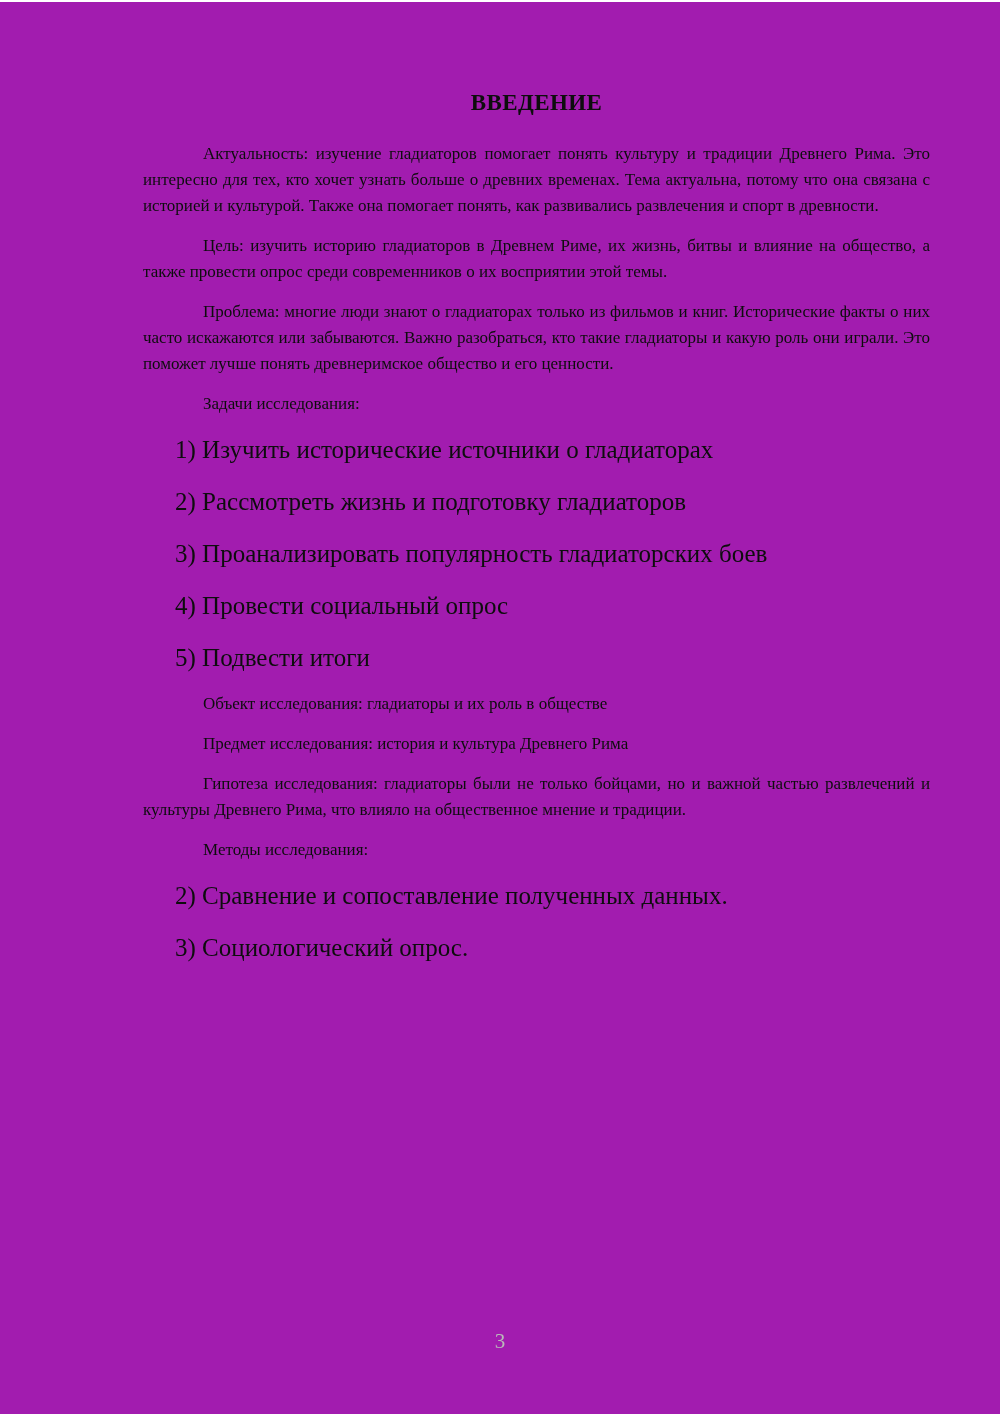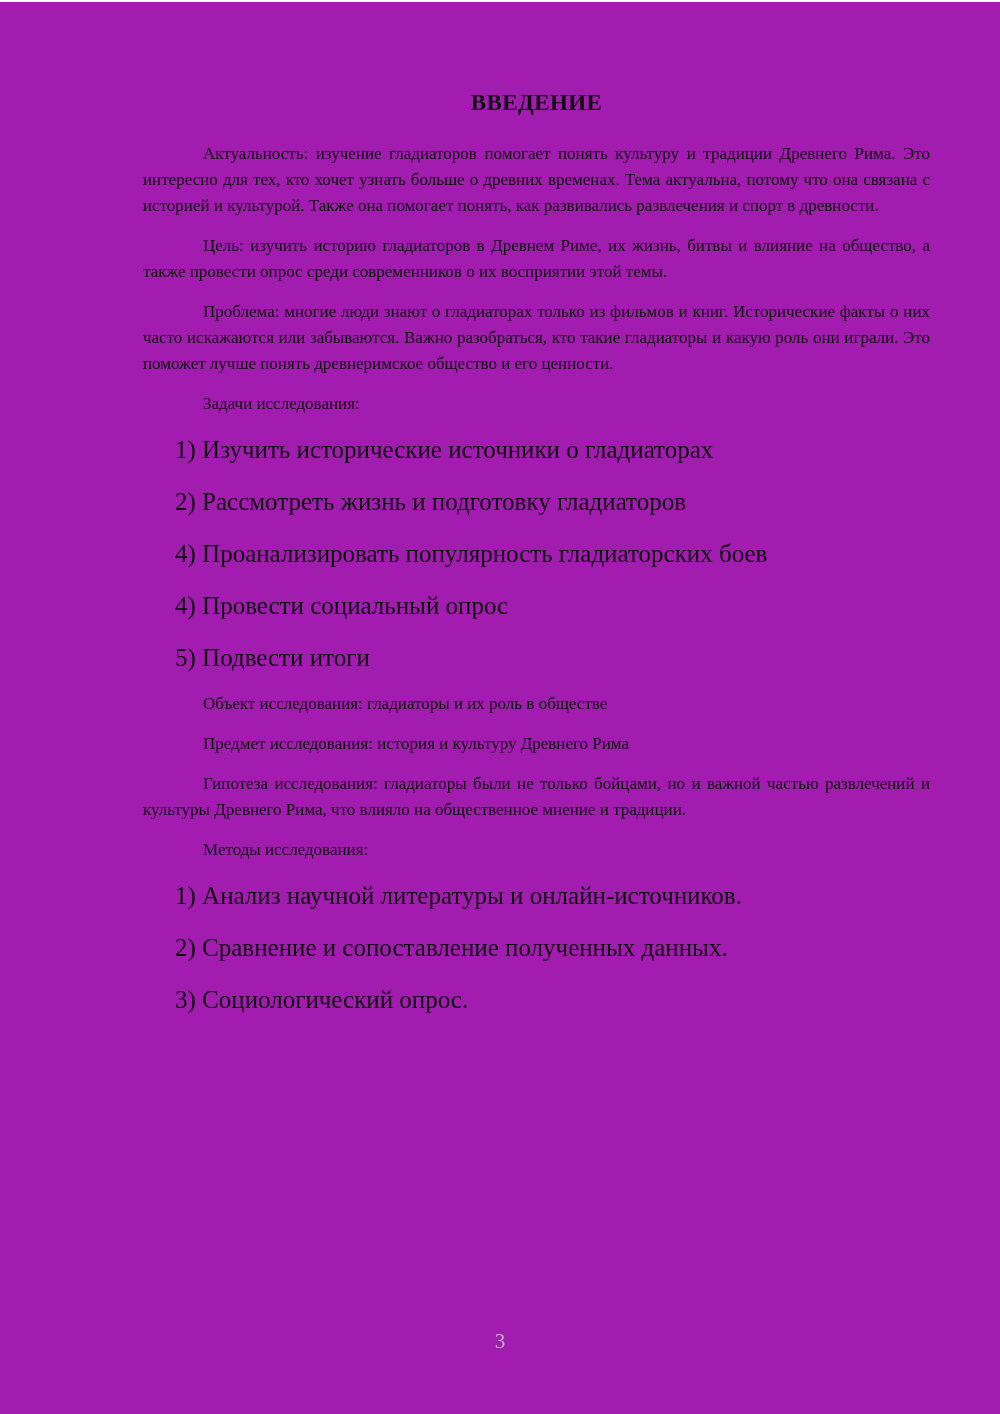--- a/index.html
+++ b/index.html
@@ -94,35 +94,34 @@
 
     <p class="para">Цель: изучить историю гладиаторов в Древнем Риме, их жизнь, битвы и влияние на общество, а также провести опрос среди современников о их восприятии этой темы.</p>
 
     <p class="para">Проблема: многие люди знают о гладиаторах только из фильмов и книг. Исторические факты о них часто искажаются или забываются. Важно разобраться, кто такие гладиаторы и какую роль они играли. Это поможет лучше понять древнеримское общество и его ценности.</p>
 
     <p class="para para-short">Задачи исследования:</p>
 
     <ul class="list">
       <li class="list-item">1) Изучить исторические источники о гладиаторах</li>
       <li class="list-item">2) Рассмотреть жизнь и подготовку гладиаторов</li>
-      <li class="list-item">4) Проанализировать популярность гладиаторских боев</li>
+      <li class="list-item">3) Проанализировать популярность гладиаторских боев</li>
       <li class="list-item">4) Провести социальный опрос</li>
       <li class="list-item">5) Подвести итоги</li>
     </ul>
 
     <p class="para para-short">Объект исследования: гладиаторы и их роль в обществе</p>
 
-    <p class="para para-short">Предмет исследования: история и культуру Древнего Рима</p>
+    <p class="para para-short">Предмет исследования: история и культура Древнего Рима</p>
 
     <p class="para">Гипотеза исследования: гладиаторы были не только бойцами, но и важной частью развлечений и культуры Древнего Рима, что влияло на общественное мнение и традиции.</p>
 
     <p class="para para-short">Методы исследования:</p>
 
     <ul class="list">
-      <li class="list-item">1) Анализ научной литературы и онлайн-источников.</li>
       <li class="list-item">2) Сравнение и сопоставление полученных данных.</li>
       <li class="list-item">3) Социологический опрос.</li>
     </ul>
 
   </div>
 
   <div class="page-number">3</div>
 
 </div>
 

